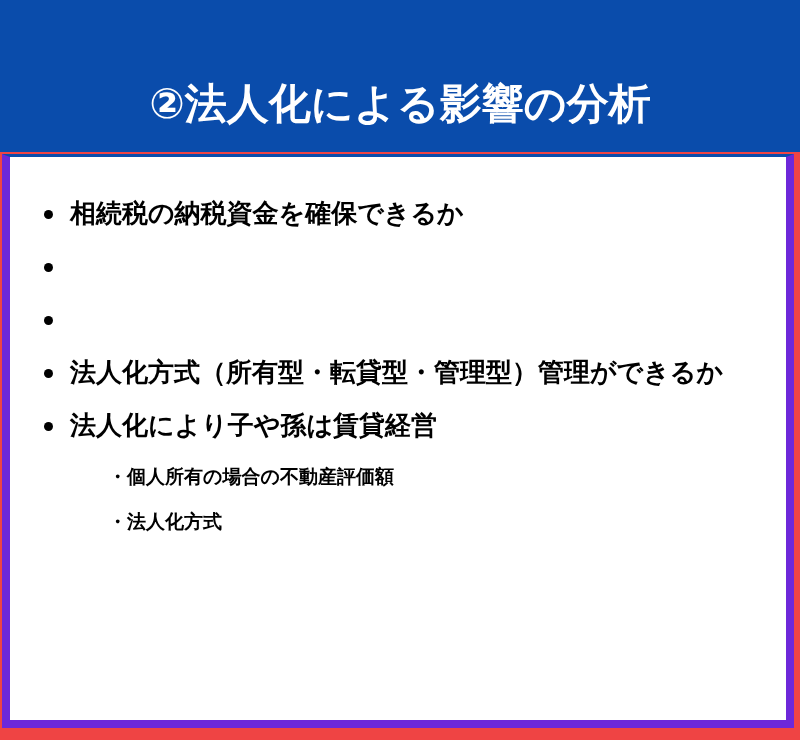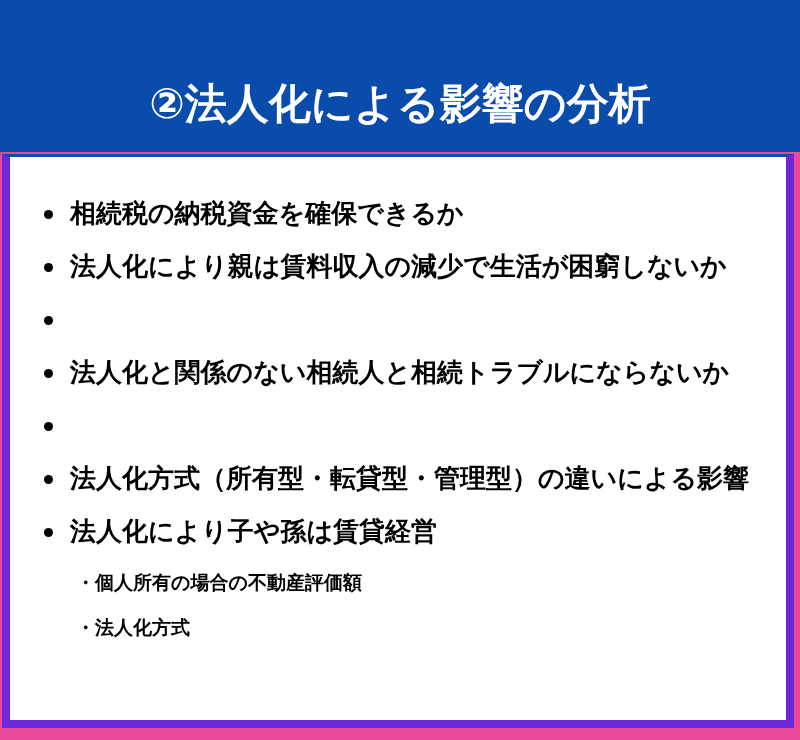--- a/index.html
+++ b/index.html
@@ -10,21 +10,21 @@
   body {
     width: 800px;
     height: 740px;
     font-family: "DejaVu Sans", "Liberation Sans", sans-serif;
     overflow: hidden;
   }
   .slide {
     position: relative;
     width: 800px;
     height: 740px;
-    background: #ec4899;
+    background: #ef4444;
     box-sizing: border-box;
   }
 
   
   .header-bar {
     position: absolute;
     left: 0;
     top: 0;
     width: 800px;
     height: 152px;
@@ -104,60 +104,53 @@
   .sub-item {
     height: 45px;
     padding-left: 66px;
     display: flex;
     align-items: center;
     color: #000000;
     font-size: 19px;
     font-weight: bold;
     line-height: 1.1;
     white-space: nowrap;
+    margin-left: 32px;
   }
 </style>
 </head>
 <body>
 
 <div class="slide">
 
   <div class="header-bar"></div>
   <h1 class="header-title">②法人化による影響の分析</h1>
 
   <div class="body-panel">
 
     <ul class="bullet-list">
 
       <li class="bullet-item">
         <span class="bullet-dot"></span>
         <span>相続税の納税資金を確保できるか</span>
       </li>
 
+
       <li class="bullet-item">
         <span class="bullet-dot"></span>
-        <span>法人化により親は賃料収入の減少で生活が困窮しないか</span>
       </li>
+
 
       <li class="bullet-item">
         <span class="bullet-dot"></span>
       </li>
 
       <li class="bullet-item">
         <span class="bullet-dot"></span>
-        <span>法人化と関係のない相続人と相続トラブルにならないか</span>
-      </li>
-
-      <li class="bullet-item">
-        <span class="bullet-dot"></span>
-      </li>
-
-      <li class="bullet-item">
-        <span class="bullet-dot"></span>
-        <span>法人化方式（所有型・転貸型・管理型）の違いによる影響</span>
+        <span>法人化方式（所有型・転貸型・管理型）管理ができるか</span>
       </li>
 
 
       <li class="bullet-item">
         <span class="bullet-dot"></span>
         <span>法人化により子や孫は賃貸経営</span>
       </li>
 
       <ul class="sub-list">
         <li class="sub-item">

